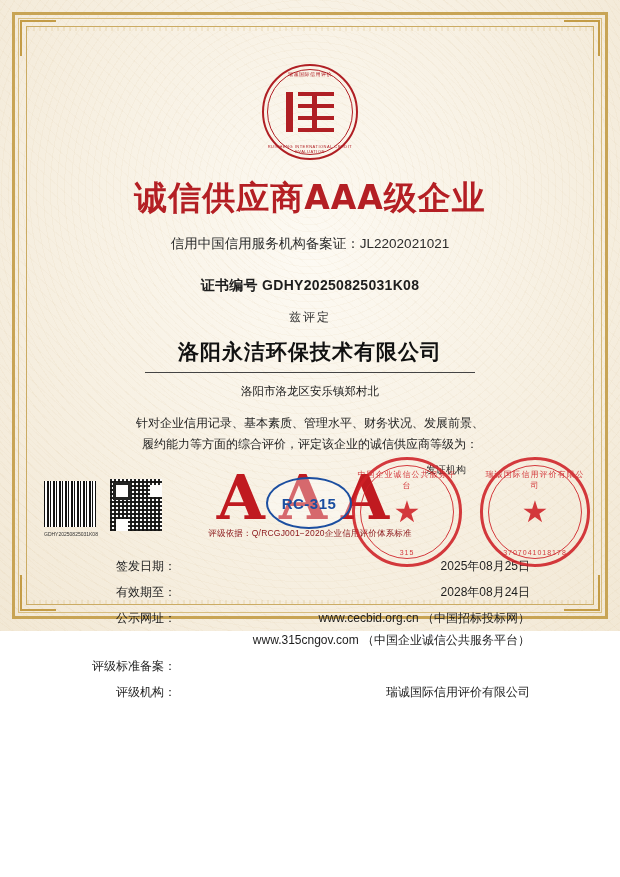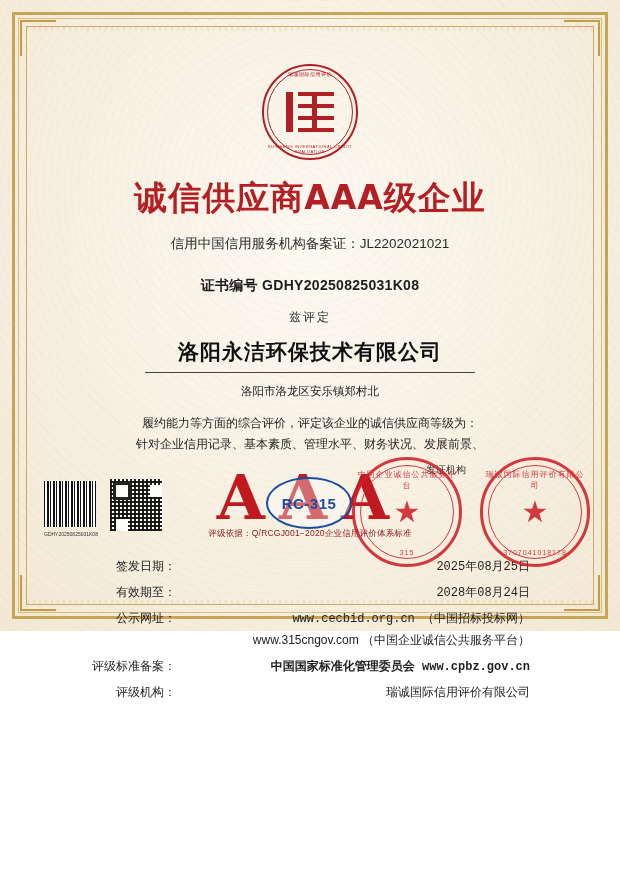--- a/index.html
+++ b/index.html
@@ -197,21 +197,20 @@
     display: flex;
     align-items: baseline;
     margin-bottom: 9px;
   }
   .row .label {
     width: 86px;
     flex: none;
   }
   .row .value {
     flex: 1;
-    font-family: Liberation Mono, monospace;
   }
   .sub-row {
     margin-left: 86px;
     margin-top: -4px;
     margin-bottom: 9px;
     font-size: 12px;
   }
   .bold-url { font-weight: bold; }
 
   
@@ -365,22 +364,22 @@
       <span>证书编号</span>
       <span>GDHY20250825031K08</span>
     </div>
 
     <div class="hereby">兹评定</div>
 
     <div class="company">洛阳永洁环保技术有限公司</div>
     <div class="address">洛阳市洛龙区安乐镇郑村北</div>
 
     <div class="desc">
+      <div>针对企业信用记录、基本素质、管理水平、财务状况、发展前景、</div>
       <div>履约能力等方面的综合评价，评定该企业的诚信供应商等级为：</div>
-      <div>针对企业信用记录、基本素质、管理水平、财务状况、发展前景、</div>
     </div>
 
     <div class="grade">AAA</div>
     <div class="grade-basis">评级依据：Q/RCGJ001−2020企业信用评价体系标准</div>
 
     <div class="details">
       <div class="row">
         <span class="label">签发日期：</span>
         <span class="value">2025年08月25日</span>
       </div>
@@ -388,21 +387,20 @@
         <span class="label">有效期至：</span>
         <span class="value">2028年08月24日</span>
       </div>
       <div class="row">
         <span class="label">公示网址：</span>
         <span class="value url">www.cecbid.org.cn （中国招标投标网）</span>
       </div>
       <div class="sub-row">www.315cngov.com （中国企业诚信公共服务平台）</div>
       <div class="row">
         <span class="label" style="width:86px;">评级标准备案：</span>
-        <span class="value bold-url">中国国家标准化管理委员会 www.cpbz.gov.cn</span>
       </div>
       <div class="row">
         <span class="label">评级机构：</span>
         <span class="value">瑞诚国际信用评价有限公司</span>
       </div>
     </div>
 
     <div class="bottom">
       <div class="barcode"></div>
       <div class="barcode-label">GDHY20250825031K08</div>

